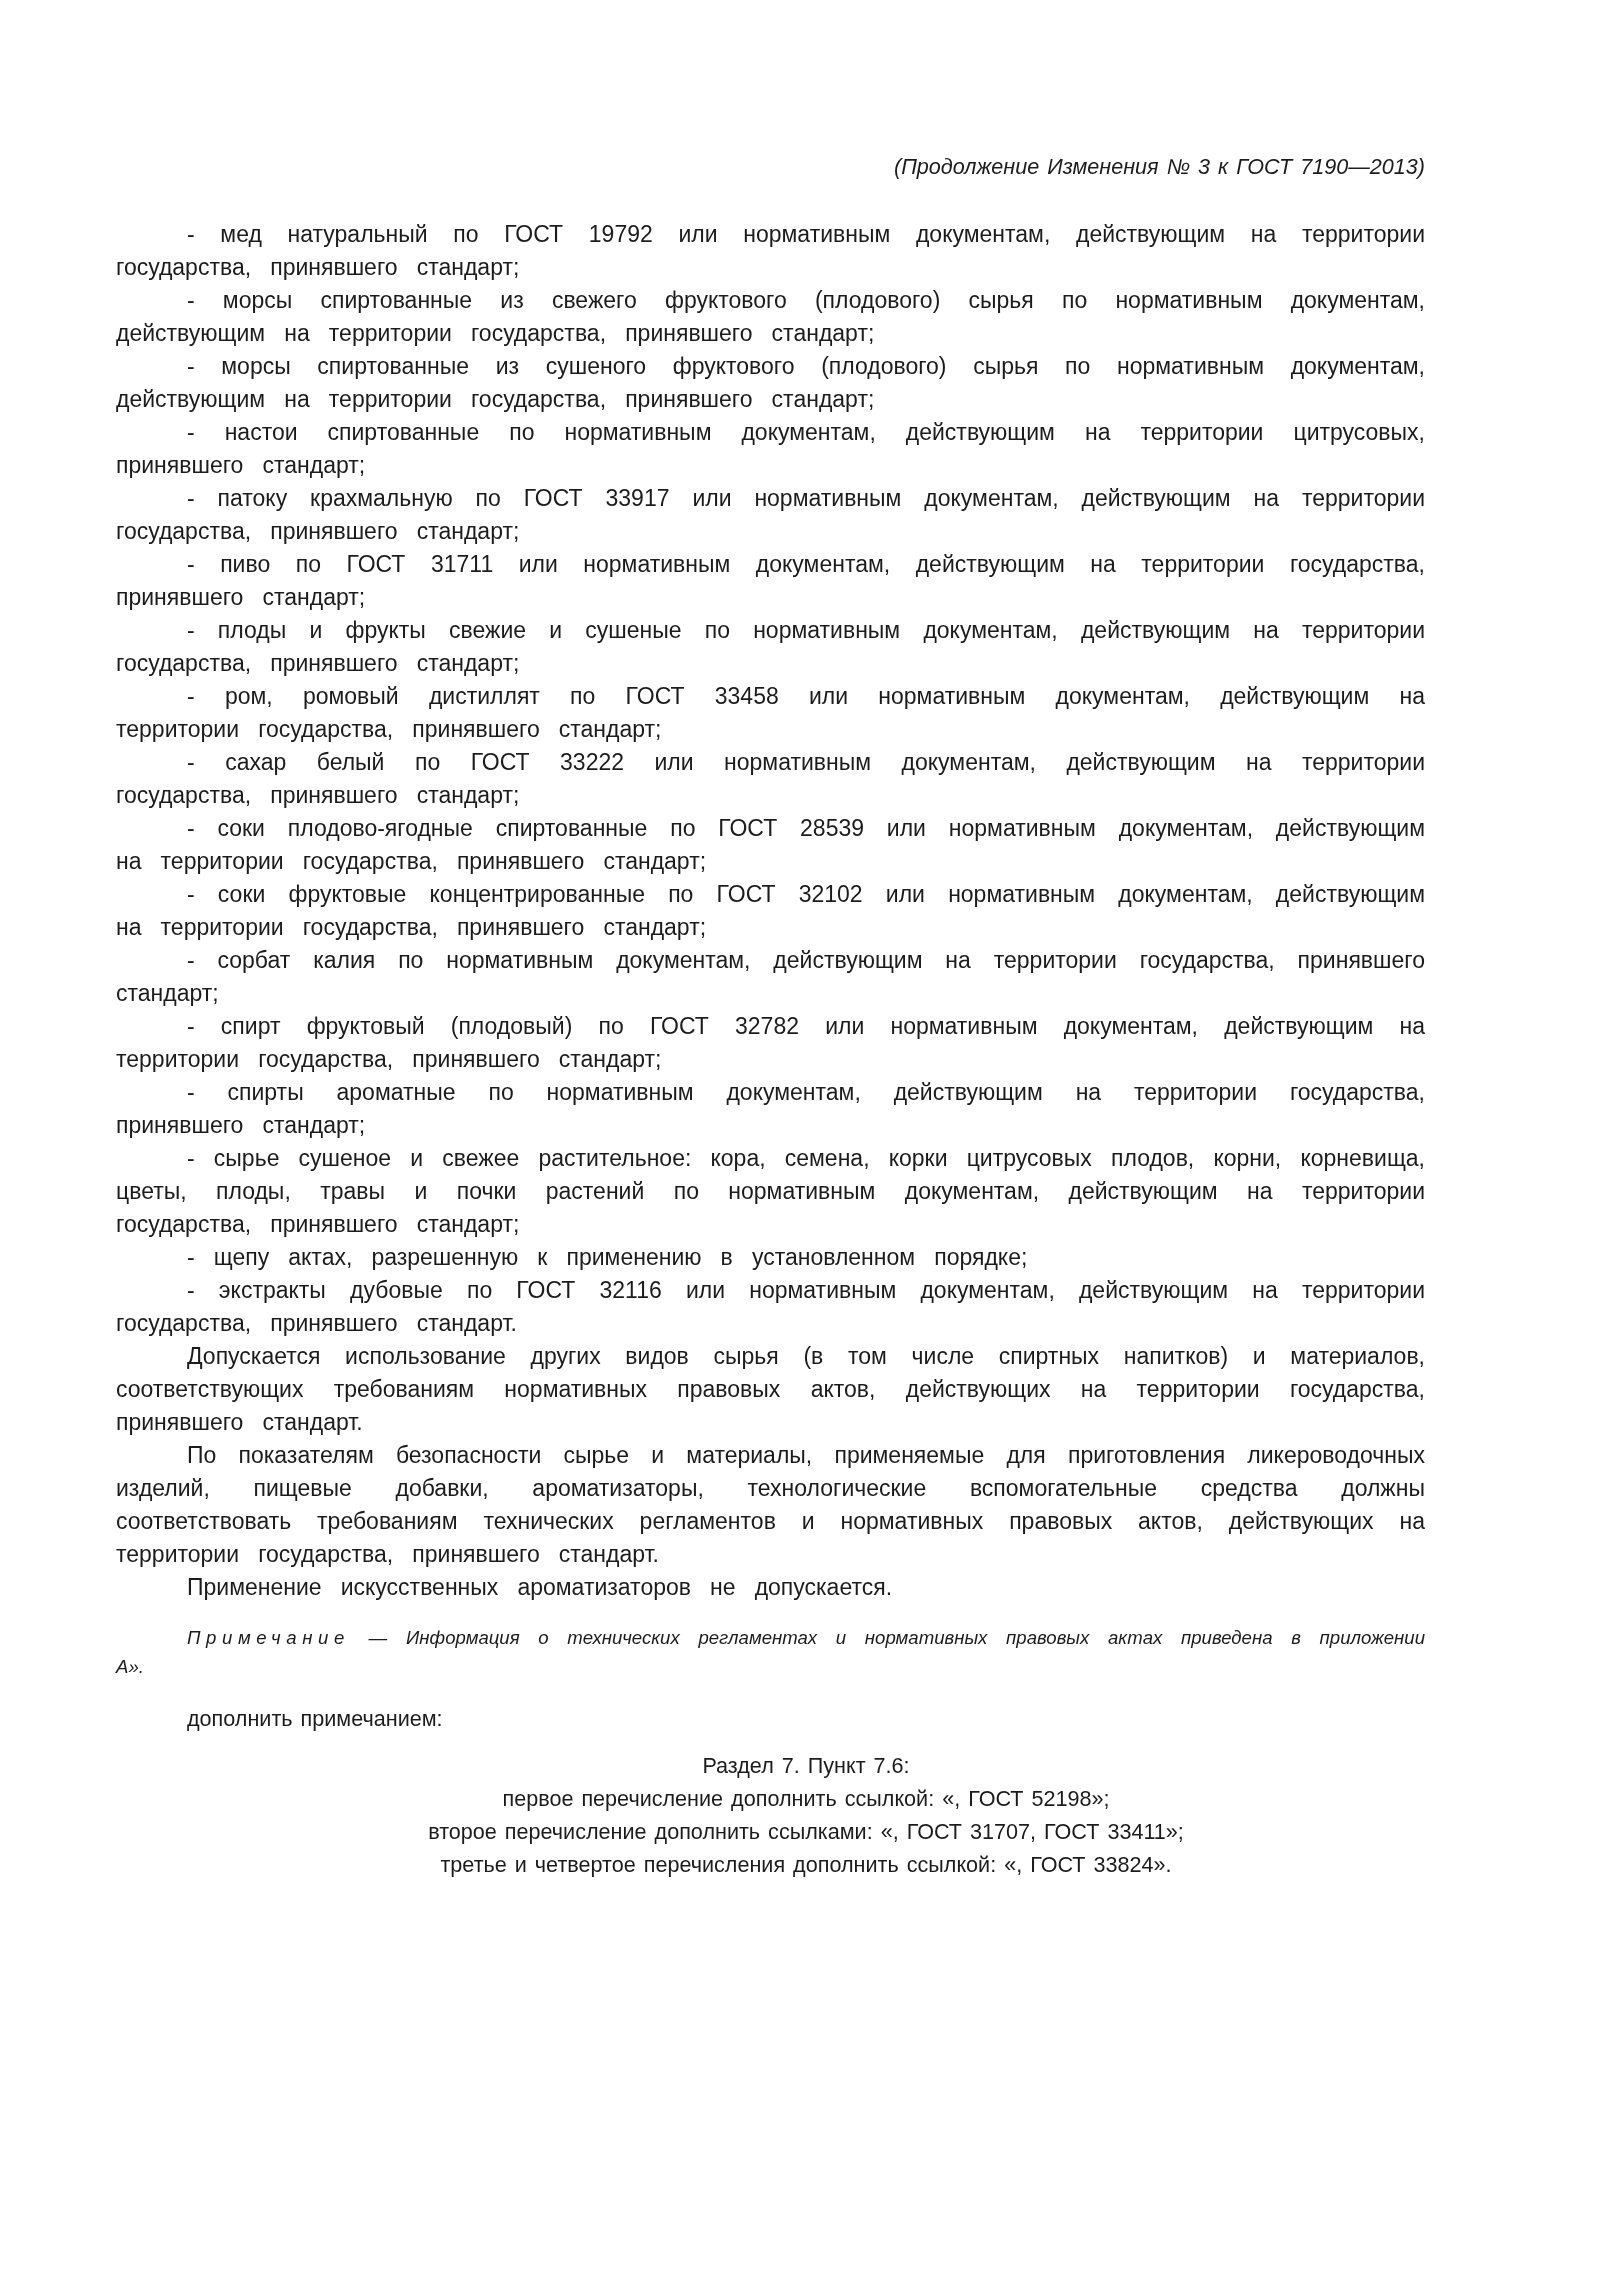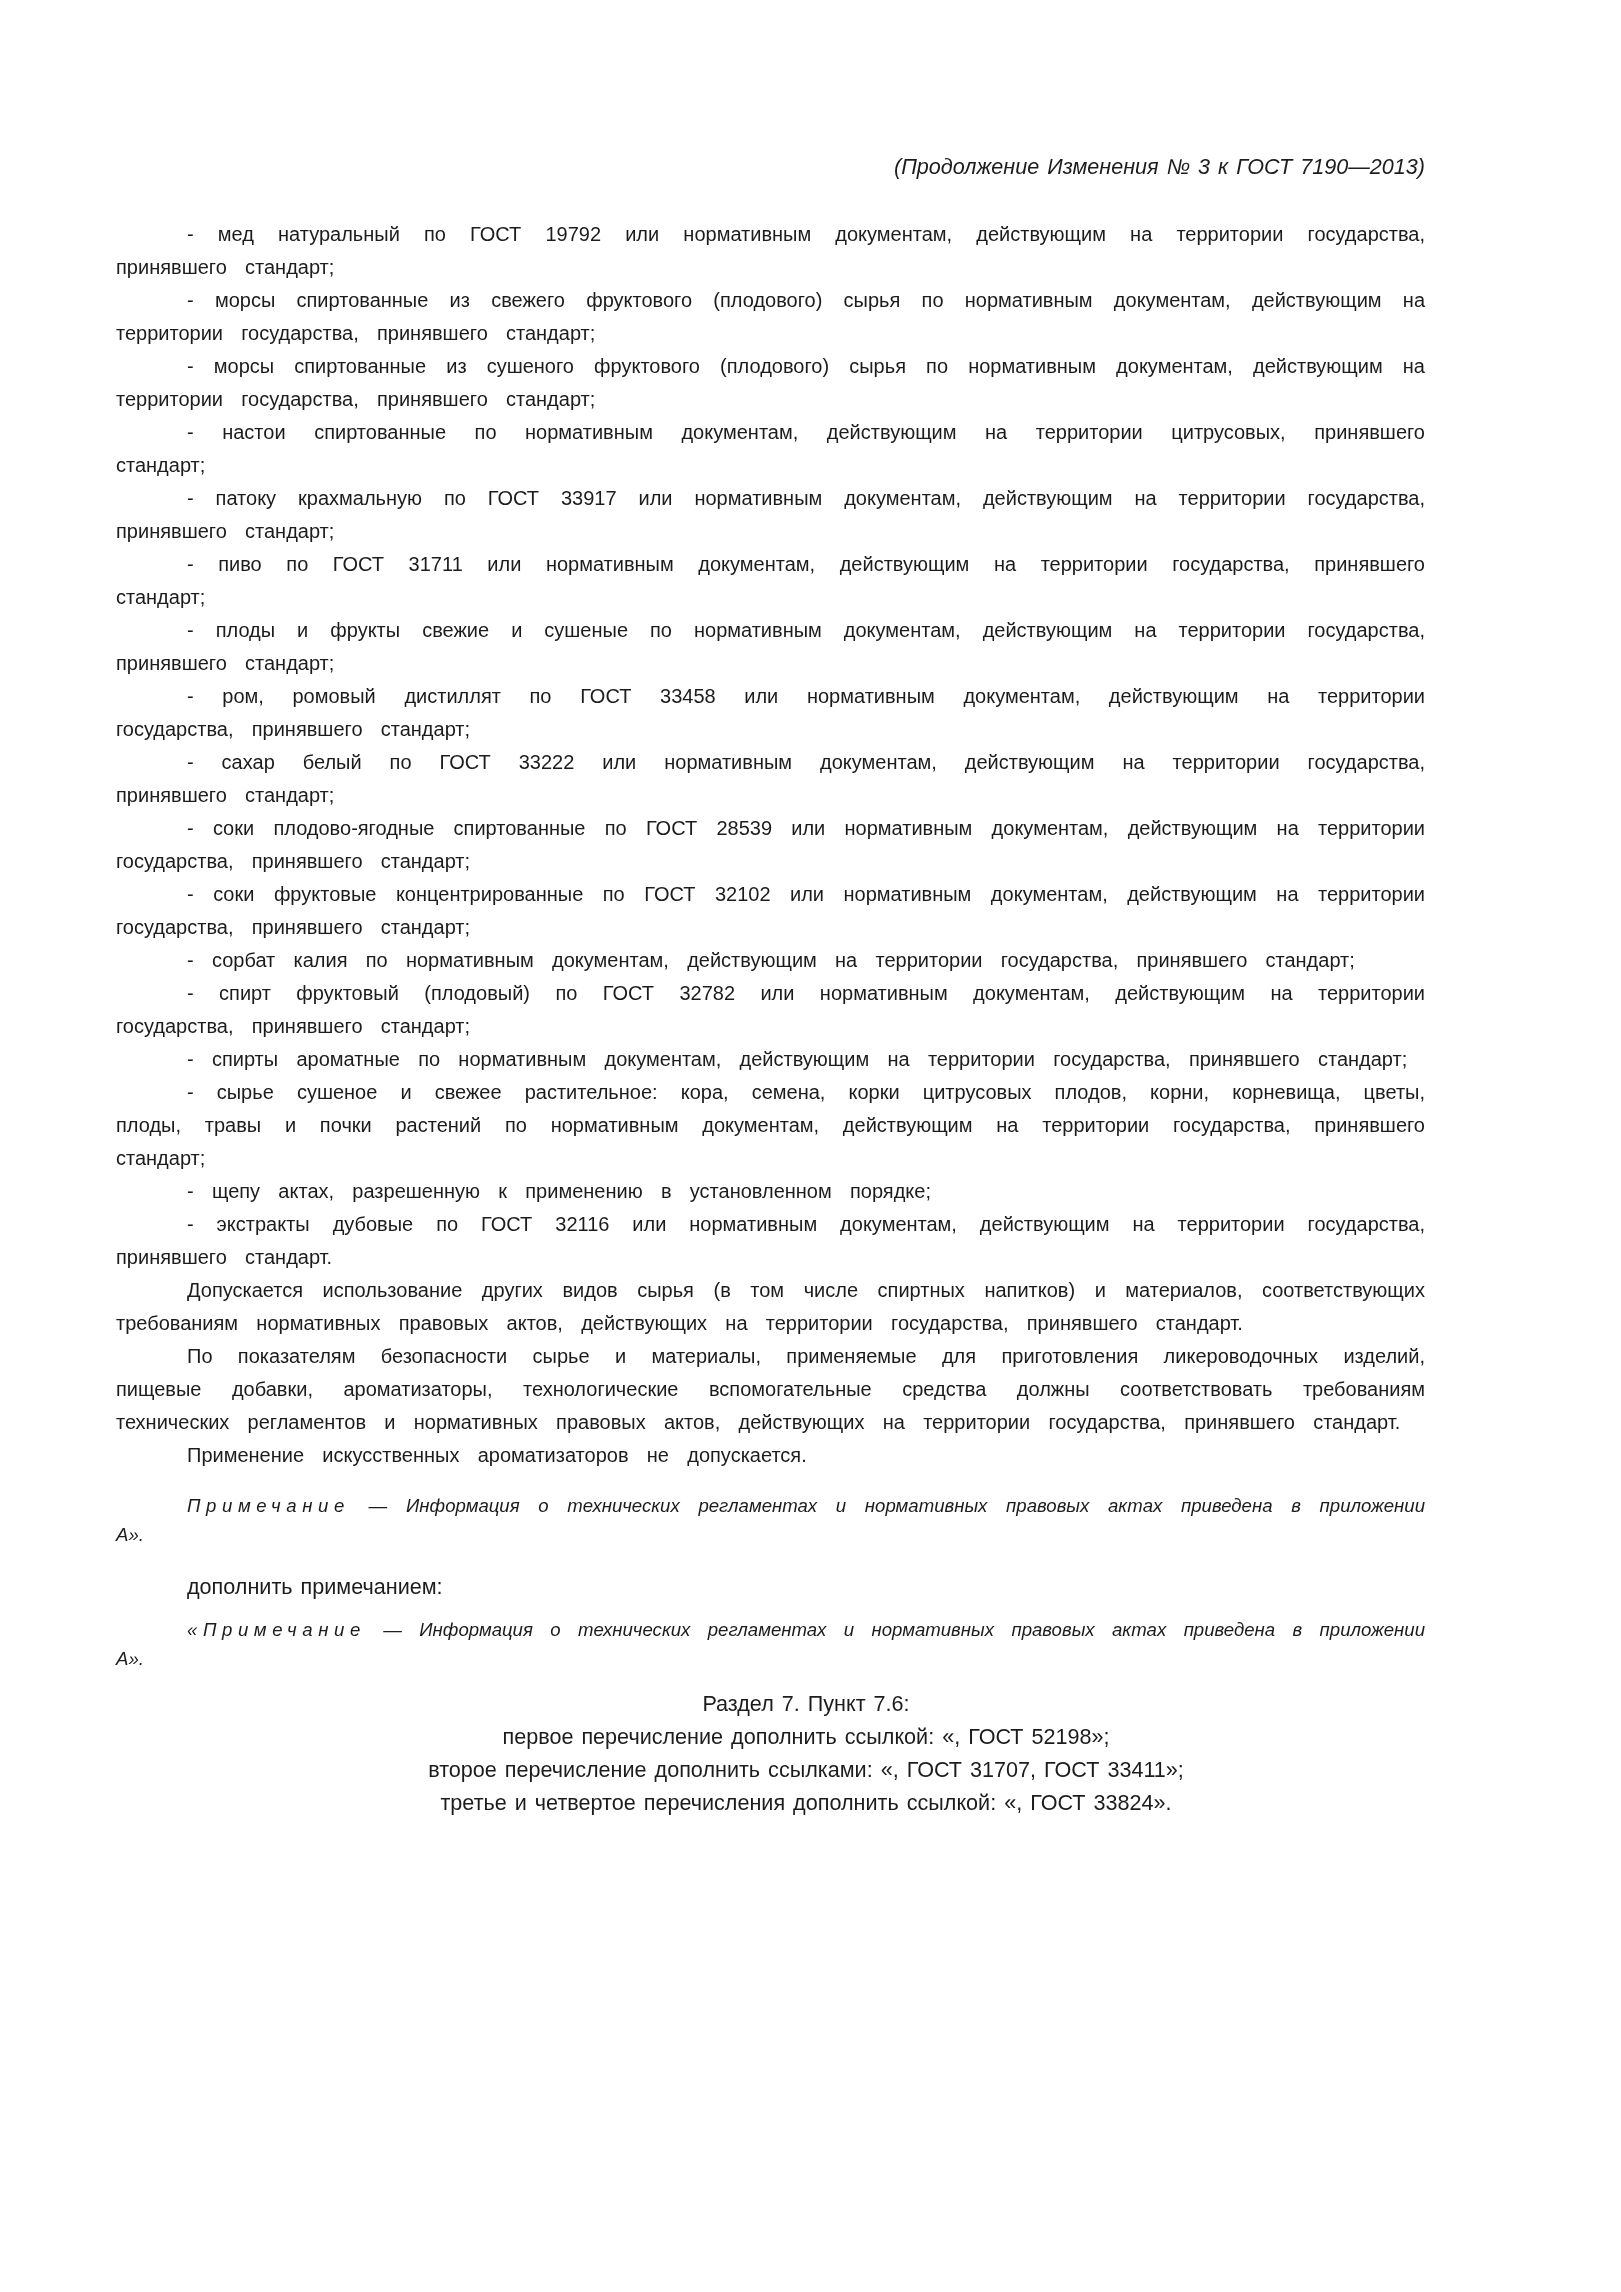--- a/index.html
+++ b/index.html
@@ -16,21 +16,21 @@
   .doc-header{
     font-size:21.6px;
     line-height:23.5px;
     font-style:italic;
     text-align:right;
     word-spacing:2px;
   }
   .body-text{margin-top:39px;}
   .body-par{
     margin:0;
-    font-size:20px;
+    font-size:23px;
     line-height:33px;
     text-align:justify;
     text-indent:71px;
     word-spacing:12.7px;
   }
   .note{
     margin:19.6px 0 0 0;
     font-size:18.6px;
     line-height:29px;
     text-align:justify;
@@ -89,21 +89,20 @@
     <p class="body-par">Допускается использование других видов сырья (в том числе спиртных напитков) и материалов, соответствующих требованиям нормативных правовых актов, действующих на территории государства, принявшего стандарт.</p>
     <p class="body-par">По показателям безопасности сырье и материалы, применяемые для приготовления ликероводочных изделий, пищевые добавки, ароматизаторы, технологические вспомогательные средства должны соответствовать требованиям технических регламентов и нормативных правовых актов, действующих на территории государства, принявшего стандарт.</p>
     <p class="body-par">Применение искусственных ароматизаторов не допускается.</p>
 
     <p class="note"><span class="note-label">Примечание</span><span> — Информация о технических регламентах и нормативных правовых актах приведена в приложении А».</span></p>
 
     <div class="subsection">
       <p>дополнить примечанием:</p>
     </div>
 
-    <p class="note note-2"><span class="note-label">«Примечание</span><span> — Информация о технических регламентах и нормативных правовых актах приведена в приложении А».</span></p>
 
     <div class="subsection section7">
       <p>Раздел 7. Пункт 7.6:</p>
       <p>первое перечисление дополнить ссылкой: «, ГОСТ 52198»;</p>
       <p>второе перечисление дополнить ссылками: «, ГОСТ 31707, ГОСТ 33411»;</p>
       <p>третье и четвертое перечисления дополнить ссылкой: «, ГОСТ 33824».</p>
     </div>
 
   </div>
 

